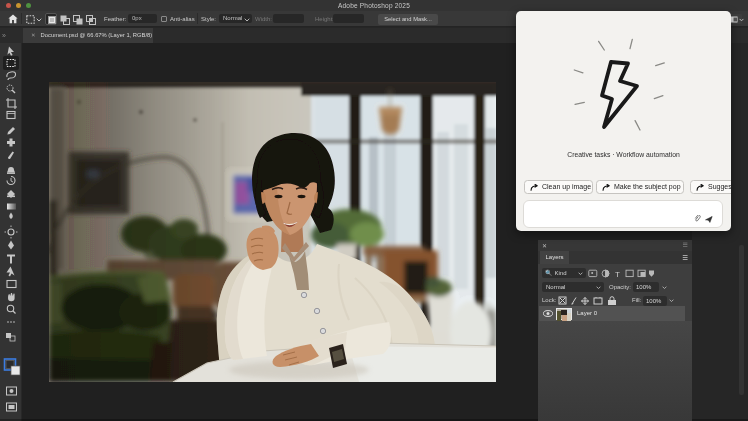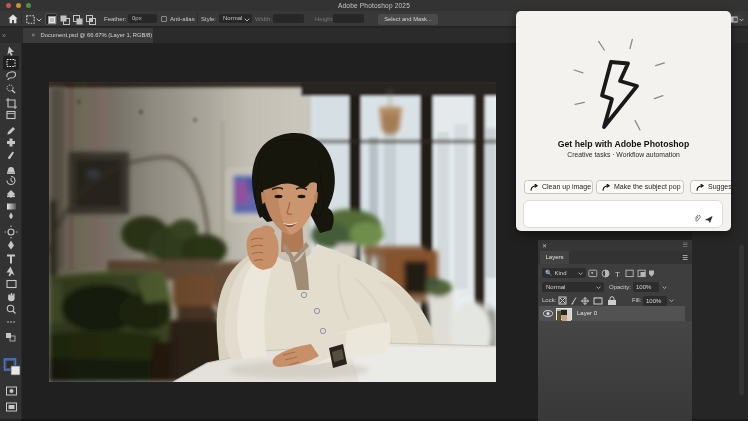--- a/index.html
+++ b/index.html
@@ -486,21 +486,20 @@
         <line x1="30.6" y1="8.4" x2="36.3" y2="17"></line>
         <line x1="64.3" y1="6.4" x2="62" y2="15.6"></line>
         <line x1="6.3" y1="37" x2="14.9" y2="39.9"></line>
         <line x1="87.7" y1="32.7" x2="96.3" y2="29.9"></line>
         <line x1="7.1" y1="71.3" x2="16.3" y2="69.3"></line>
         <line x1="86.3" y1="65.6" x2="94.9" y2="62.7"></line>
         <line x1="67.1" y1="87.6" x2="72" y2="97"></line>
       </g>
       <path d="M43 29 L60 30.5 L52 48 L69 53 L36 94 L44 66 L34 62.5 Z" fill="none" stroke="#191919" stroke-width="3.8" stroke-linejoin="round"></path>
     </svg>
-    <div id="ai-head">Get help with Adobe Photoshop</div>
     <div id="ai-sub">Creative tasks · Workflow automation</div>
     <div class="pill" style="left:8px; width:69px;">Clean up image
       <svg class="abs" style="left:5px;top:3.5px" width="10" height="7" viewBox="0 0 11 8">
           <path d="M1 7 C1 3 4 2 8 2 M8 2 L5.6 0.5 M8 2 L5.6 3.6" stroke="#111" stroke-width="1.3" fill="none" stroke-linecap="round"></path>
         </svg>
     </div>
     <div class="pill" style="left:80px; width:88px;">Make the subject pop
       <svg class="abs" style="left:5px;top:3.5px" width="10" height="7" viewBox="0 0 11 8">
           <path d="M1 7 C1 3 4 2 8 2 M8 2 L5.6 0.5 M8 2 L5.6 3.6" stroke="#111" stroke-width="1.3" fill="none" stroke-linecap="round"></path>
         </svg>

